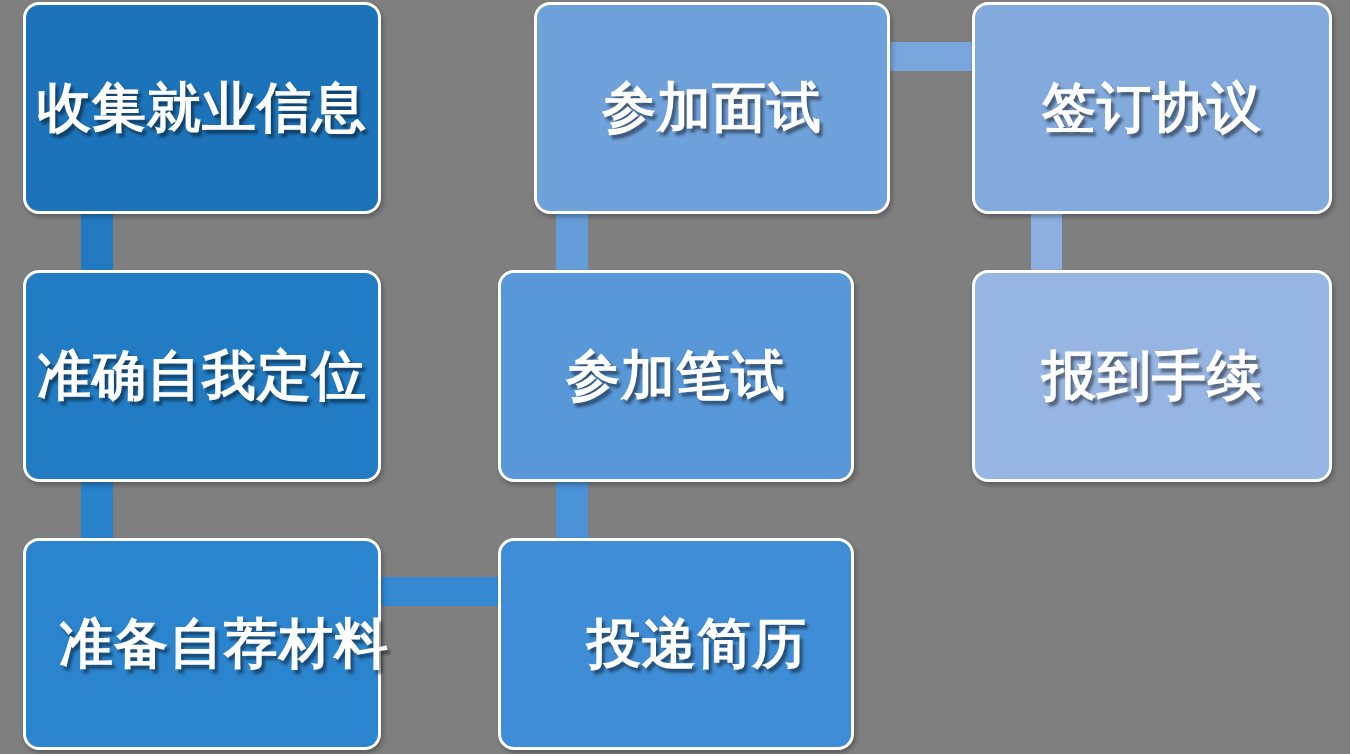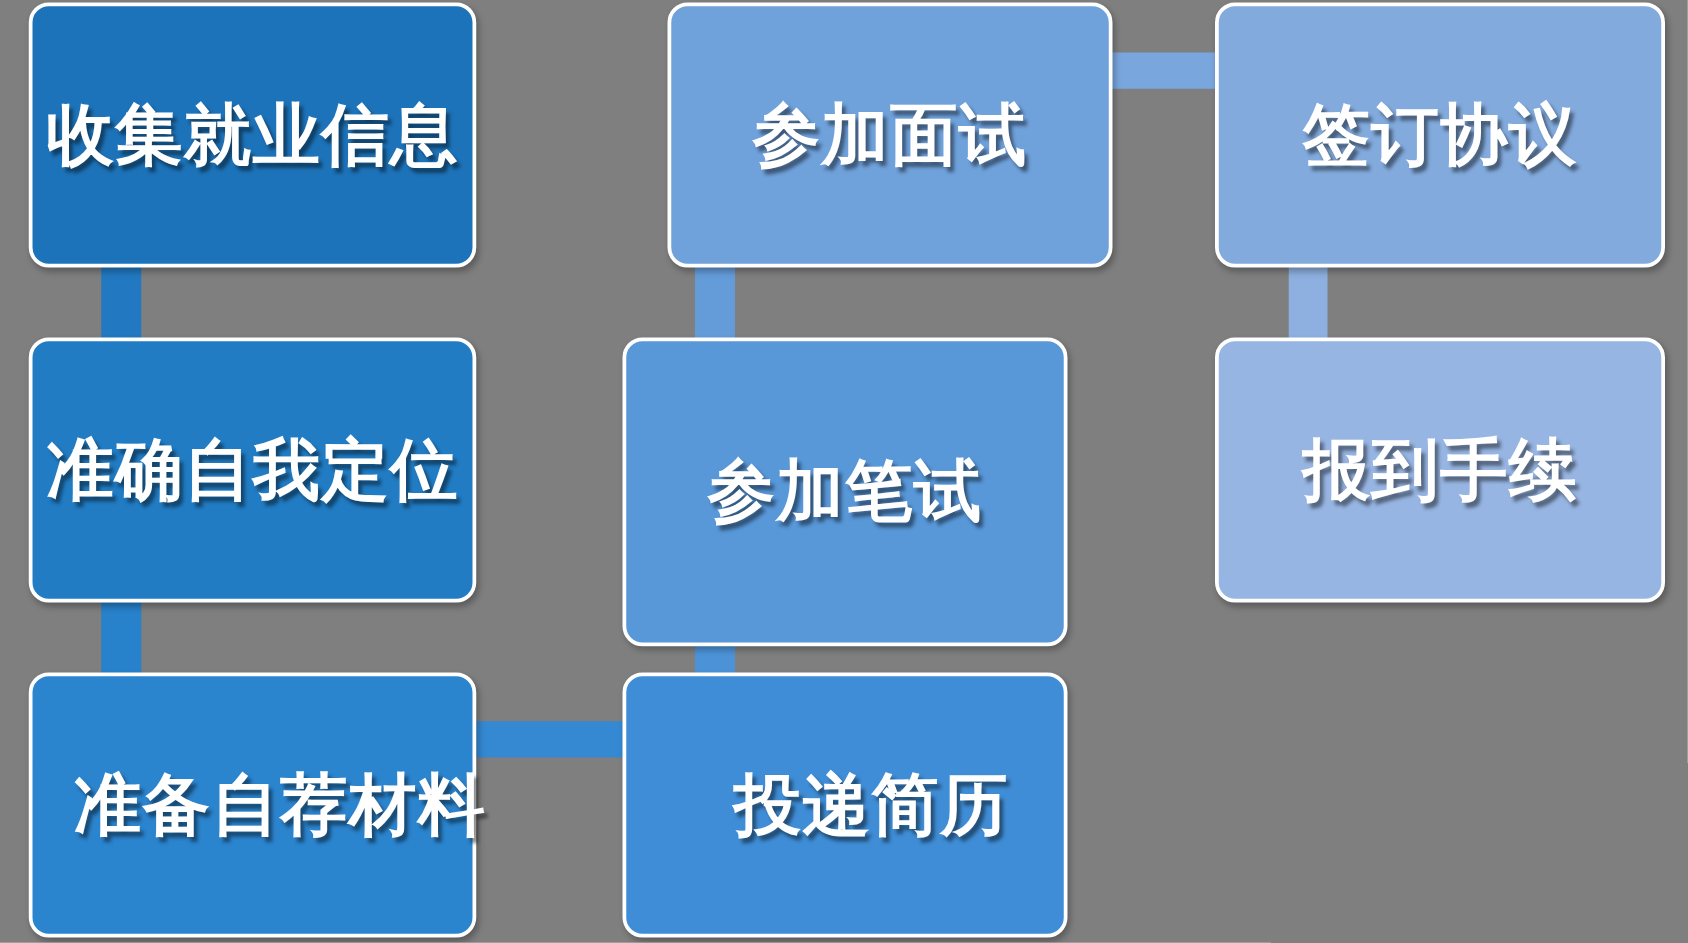--- a/index.html
+++ b/index.html
@@ -31,21 +31,21 @@
     letter-spacing: 1px;
     white-space: nowrap;
     text-shadow: 3px 4px 3px rgba(0,0,0,0.45);
   }
 
   
   .n-collect      { left: 23px;  top: 2px;   width: 358px; height: 212px; }
   .n-selfpos      { left: 23px;  top: 270px; width: 358px; height: 212px; }
   .n-materials    { left: 23px;  top: 538px; width: 358px; height: 212px; }
   .n-interview    { left: 498px; top: 2px;   width: 356px; height: 212px; margin-left: 36px; }
-  .n-written      { left: 498px; top: 270px; width: 356px; height: 247px; }
+  .n-written      { left: 498px; top: 270px; width: 356px; height: 212px; }
   .n-resume       { left: 498px; top: 538px; width: 356px; height: 212px; }
   .n-agreement    { left: 972px; top: 2px;   width: 360px; height: 212px; }
   .n-registration { left: 972px; top: 270px; width: 360px; height: 212px; }
 
   
   .connector { position: absolute; z-index: 1; }
   .c-1-2 { left: 81px;   top: 208px; width: 32px;  height: 66px;  }
   .c-2-3 { left: 81px;   top: 476px; width: 32px;  height: 66px;  }
   .c-3-4 { left: 375px;  top: 577px; width: 130px; height: 29px;  }
   .c-4-5 { left: 556px;  top: 476px; width: 32px;  height: 66px;  }

